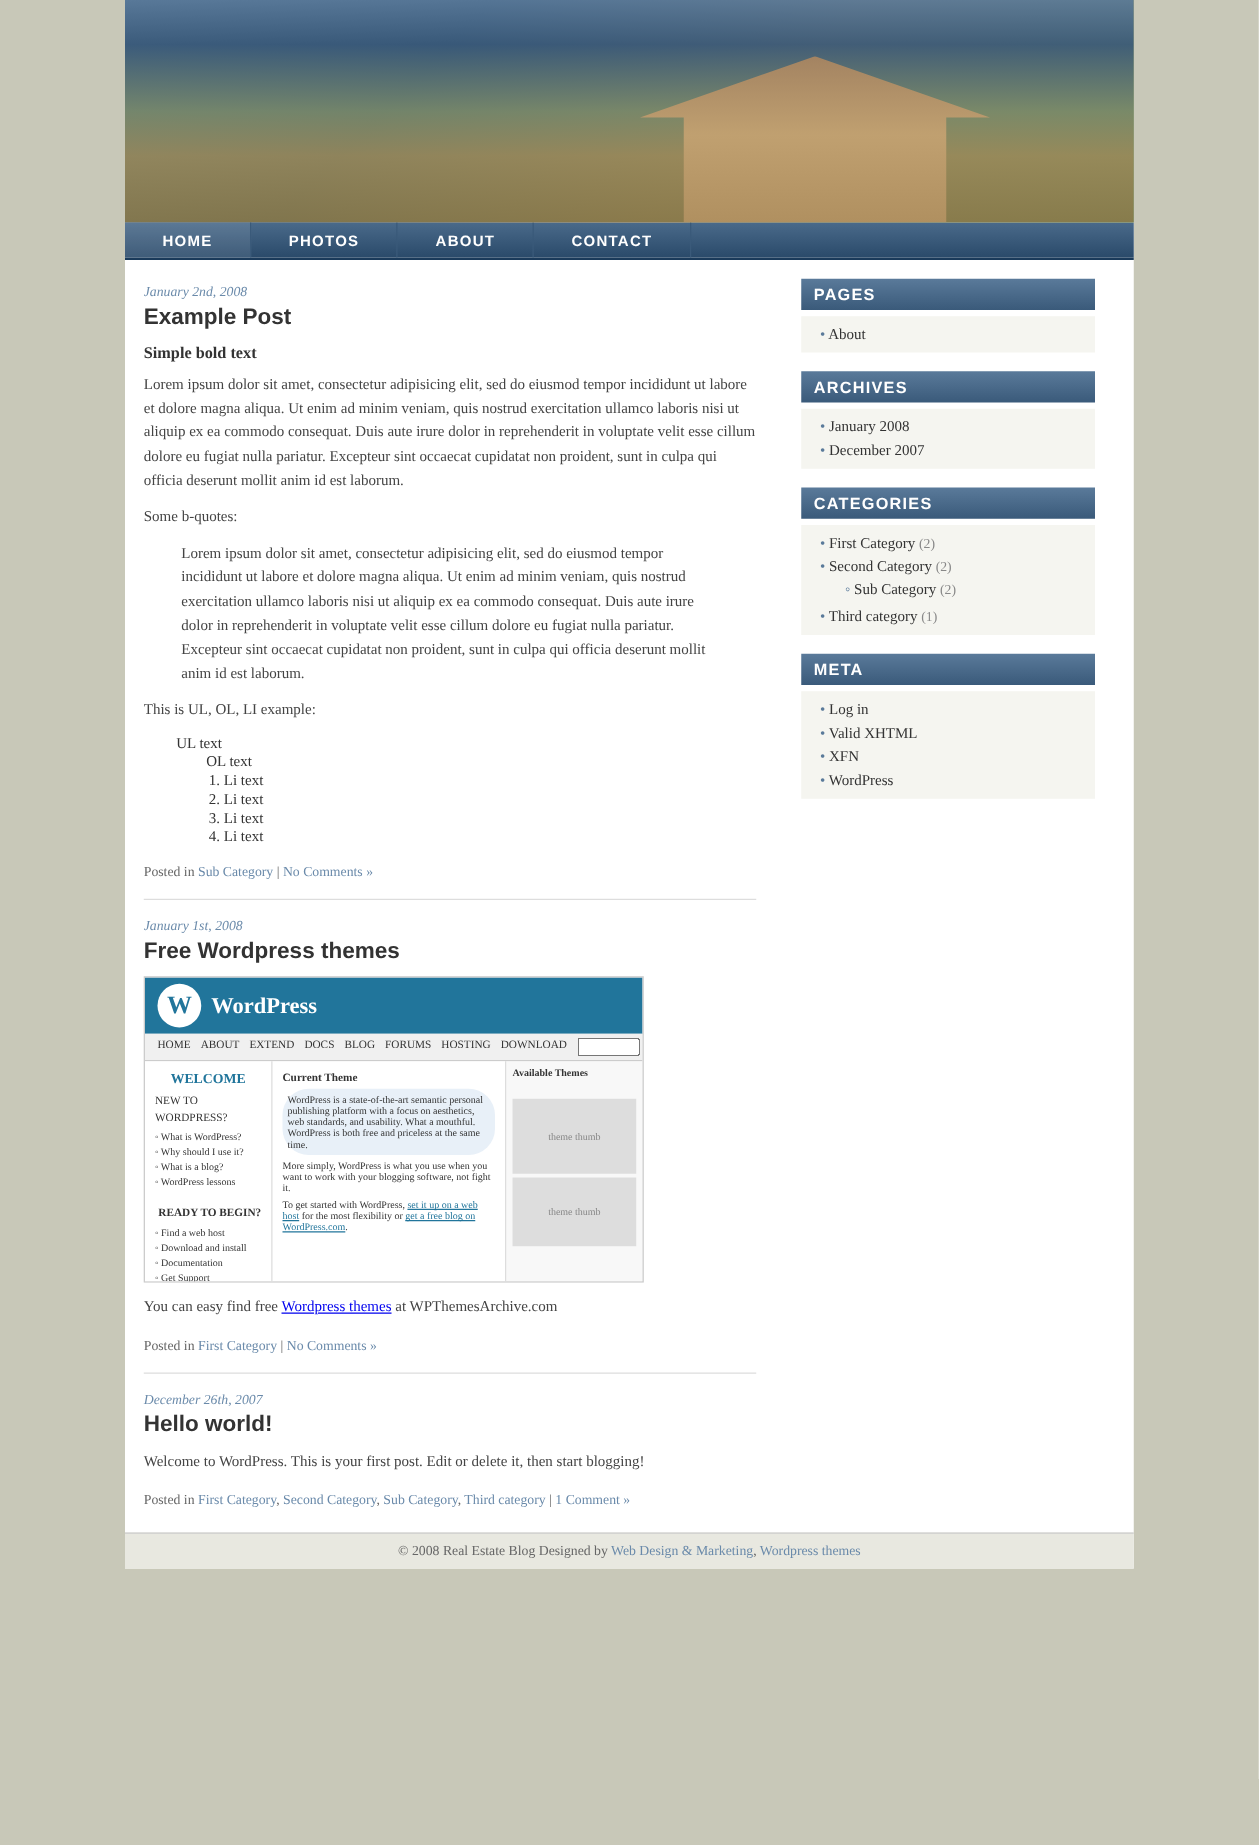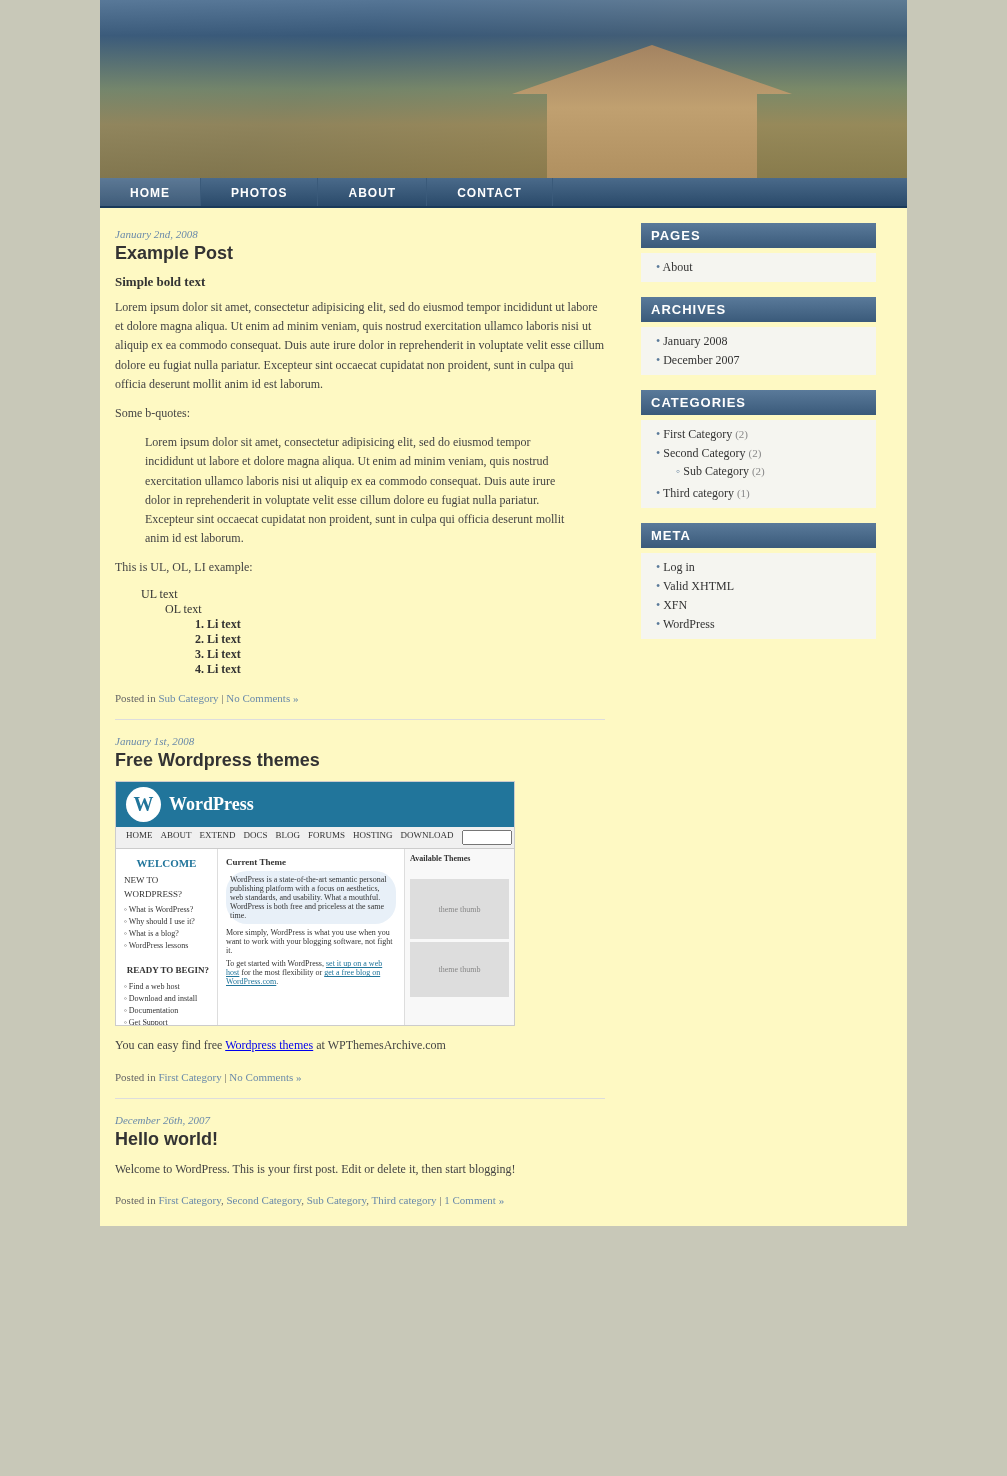--- a/index.html
+++ b/index.html
@@ -5,21 +5,21 @@
     * { margin: 0; padding: 0; box-sizing: border-box; }
     body {
       background-color: #c8c8b8;
       font-family: Georgia, 'Times New Roman', serif;
       font-size: 13px;
       color: #333;
     }
     #wrapper {
       width: 807px;
       margin: 0 auto;
-      background: #fef9c3;
+      background: #ffffff;
     }
     #header {
       width: 100%;
       height: 178px;
       background: linear-gradient(135deg, #4a6a8a 0%, #2a4a6a 30%, #8a7a5a 60%, #6a8a5a 100%);
       overflow: hidden;
       position: relative;
     }
     #header-inner {
       width: 100%;
@@ -228,21 +228,21 @@
         <div class="post-title">Example Post</div>
         <div class="post-subtitle">Simple bold text</div>
         <div class="post-body">Lorem ipsum dolor sit amet, consectetur adipisicing elit, sed do eiusmod tempor incididunt ut labore et dolore magna aliqua. Ut enim ad minim veniam, quis nostrud exercitation ullamco laboris nisi ut aliquip ex ea commodo consequat. Duis aute irure dolor in reprehenderit in voluptate velit esse cillum dolore eu fugiat nulla pariatur. Excepteur sint occaecat cupidatat non proident, sunt in culpa qui officia deserunt mollit anim id est laborum.</div>
         <div class="post-body">Some b-quotes:</div>
         <div class="post-quote">Lorem ipsum dolor sit amet, consectetur adipisicing elit, sed do eiusmod tempor incididunt ut labore et dolore magna aliqua. Ut enim ad minim veniam, quis nostrud exercitation ullamco laboris nisi ut aliquip ex ea commodo consequat. Duis aute irure dolor in reprehenderit in voluptate velit esse cillum dolore eu fugiat nulla pariatur. Excepteur sint occaecat cupidatat non proident, sunt in culpa qui officia deserunt mollit anim id est laborum.</div>
         <div class="post-body">This is UL, OL, LI example:</div>
 
         <div class="list-section">
           <div class="list-label">UL text</div>
           <div class="ol-list" style="margin-left:50px;">OL text</div>
-          <ol style="margin-left:92px; font-size:12px;font-weight:bold;">
+          <ol style="margin-left:64px; font-size:12px;">
             <li>Li text</li>
             <li>Li text</li>
             <li>Li text</li>
             <li>Li text</li>
           </ol>
         </div>
 
         <div class="post-meta">
           <span>Posted in</span>
           <a href="#">Sub Category</a>
@@ -399,13 +399,18 @@
           </li>
           <li>
             <a href="#">WordPress</a>
           </li>
         </ul>
       </div>
 
     </div>
   </div>
 
+  <div id="footer">
+    <span>© 2008 Real Estate Blog Designed by</span>
+    <a href="#">Web Design &amp; Marketing</a>,
+    <a href="#">Wordpress themes</a>
+  </div>
 </div>
 
 </body></html>

